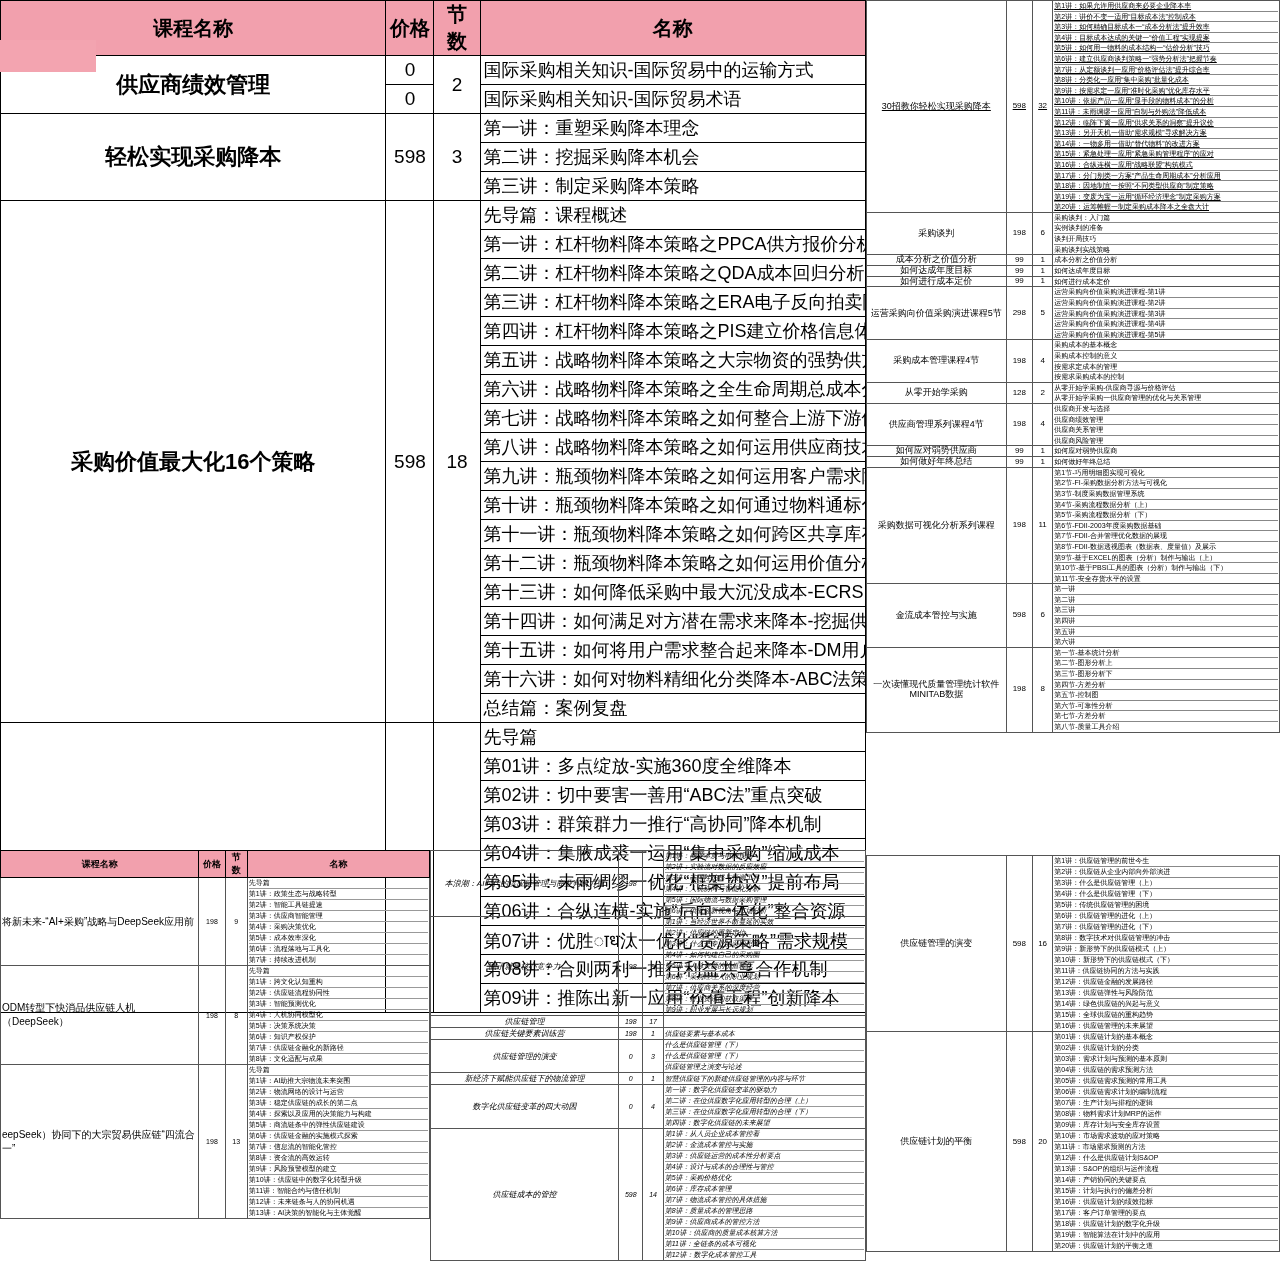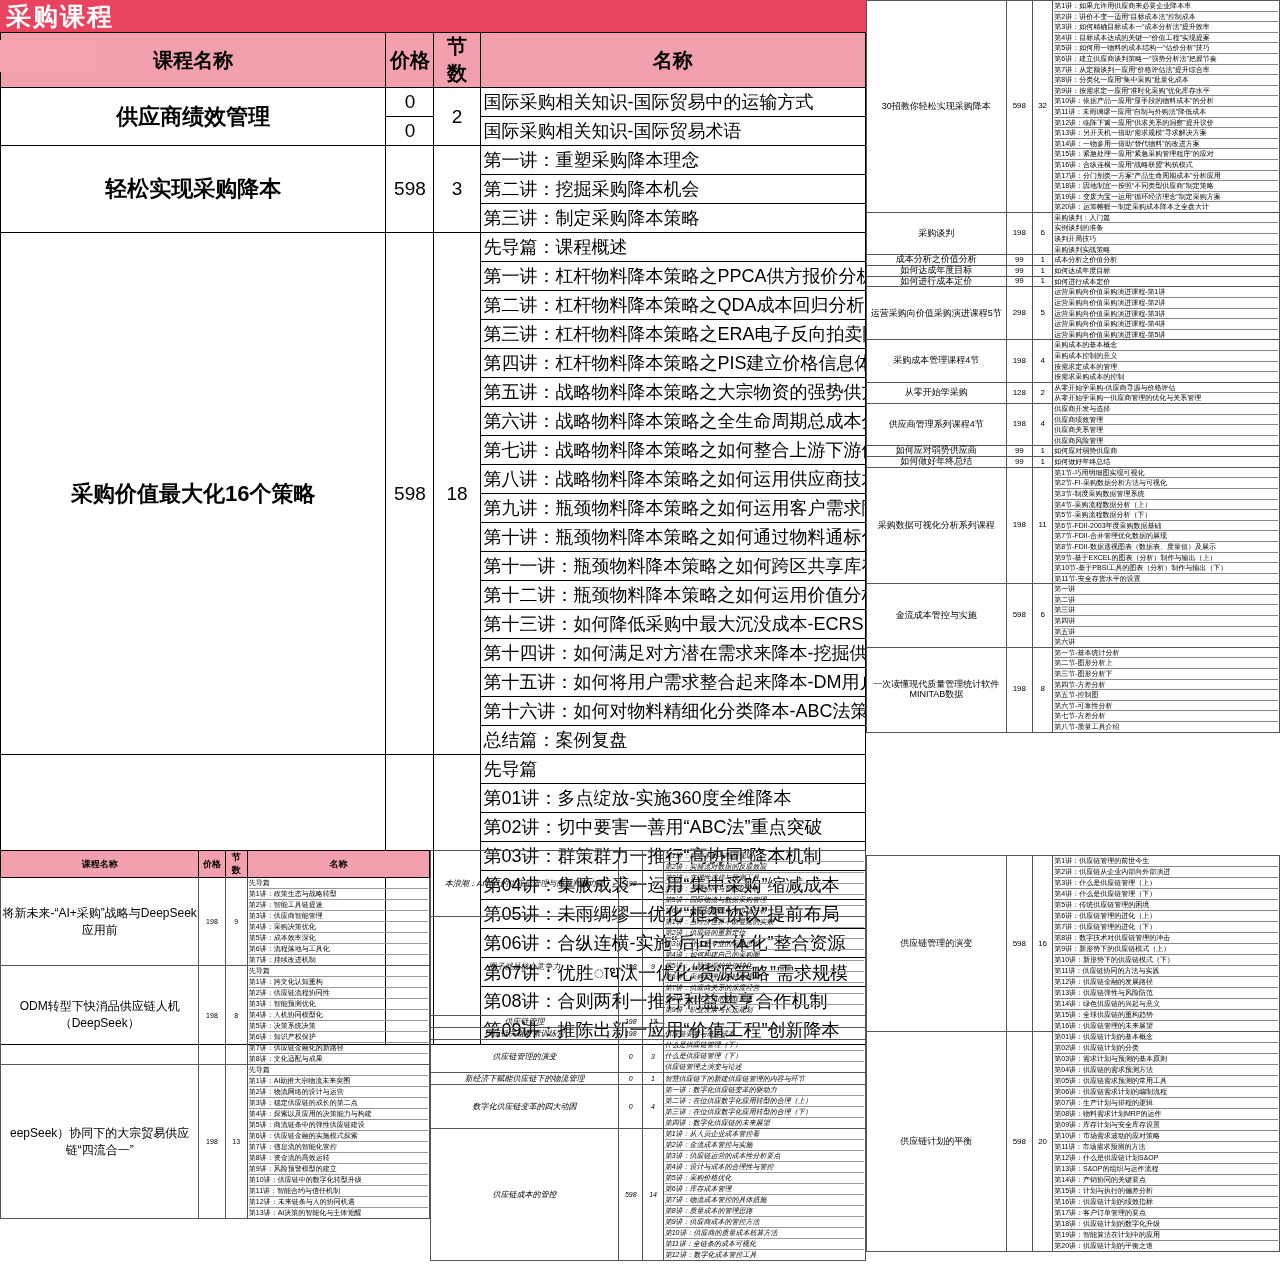--- a/index.html
+++ b/index.html
@@ -39,21 +39,21 @@
   .r-jie{width:20px;text-align:center;font-size:8px;}
   .r-list{width:224px;font-size:7px;line-height:1.15;text-align:left;}
   .r-list div{border-bottom:1px solid #888;height:9.6px;overflow:hidden;white-space:nowrap;}
   .r-list div:last-child{border-bottom:none;}
 
   
   #scPanel{position:absolute;left:0;top:850px;width:430px;}
   #scTable{width:430px;font-size:7px;}
   #scTable thead th{background:#f2a0ad;font-size:9px;height:13px;}
   #scTable td{border:1px solid #555;padding:0 1px;}
-  .sc-name{width:196px;text-align:center;font-size:12px;}
+  .sc-name{width:196px;font-size:10px;}
   .sc-price{width:26px;text-align:center;}
   .sc-jie{width:22px;text-align:center;}
   .sc-list{width:180px;text-align:left;font-size:7px;}
   .sc-list div{border-bottom:1px solid #999;height:10px;overflow:hidden;white-space:nowrap;}
   .sc-list div:last-child{border-bottom:none;}
 
   
   #midPanel{position:absolute;left:430px;top:850px;width:436px;font-size:7px;font-style:italic;}
   #midTable{width:436px;}
   #midTable td{border:1px solid #555;padding:0 1px;}
@@ -68,21 +68,20 @@
   #brPanel{position:absolute;left:866px;top:855px;width:414px;font-size:7px;}
   #brTable{width:414px;}
   #brTable td{border:1px solid #555;padding:0 1px;}
 </style>
 </head>
 <body>
 
 <div id="page">
 
   <div id="mainPanel">
-    <div class="banner">采购课程</div>
     <div class="pink-strip"></div>
     <table id="mainTable">
       <colgroup>
         <col class="col-name">
           <col class="col-price">
           <col class="col-jie">
           <col class="col-detail">
       </colgroup>
       <thead>
         <tr>
@@ -215,21 +214,21 @@
 
   <div id="rightPanel">
     <table id="rightTable">
       <colgroup>
           <col class="r-name">
           <col class="r-price">
           <col class="r-jie">
           <col class="r-list">
         </colgroup>
       <tbody id="rightBody">
-          <tr style="height: 192px;">
+          <tr style="height: 192px; text-decoration: underline;">
             <td class="r-name">30招教你轻松实现采购降本</td>
             <td class="r-price">598</td>
             <td class="r-jie">32</td>
             <td class="r-list">
               <div style="height: 9.6px; line-height: 9.6px;">第1讲：如果允许用供应商来必要企业降本率</div>
               <div style="height: 9.6px; line-height: 9.6px;">第2讲：讲价不变一适用“目标成本法”控制成本</div>
               <div style="height: 9.6px; line-height: 9.6px;">第3讲：如何精确目标成本一“成本分析法”提升效率</div>
               <div style="height: 9.6px; line-height: 9.6px;">第4讲：目标成本达成的关键一“价值工程”实现提案</div>
               <div style="height: 9.6px; line-height: 9.6px;">第5讲：如何用一物料的成本结构一“估价分析”技巧</div>
               <div style="height: 9.6px; line-height: 9.6px;">第6讲：建立供应商谈判策略一“强势分析法”把握节奏</div>

